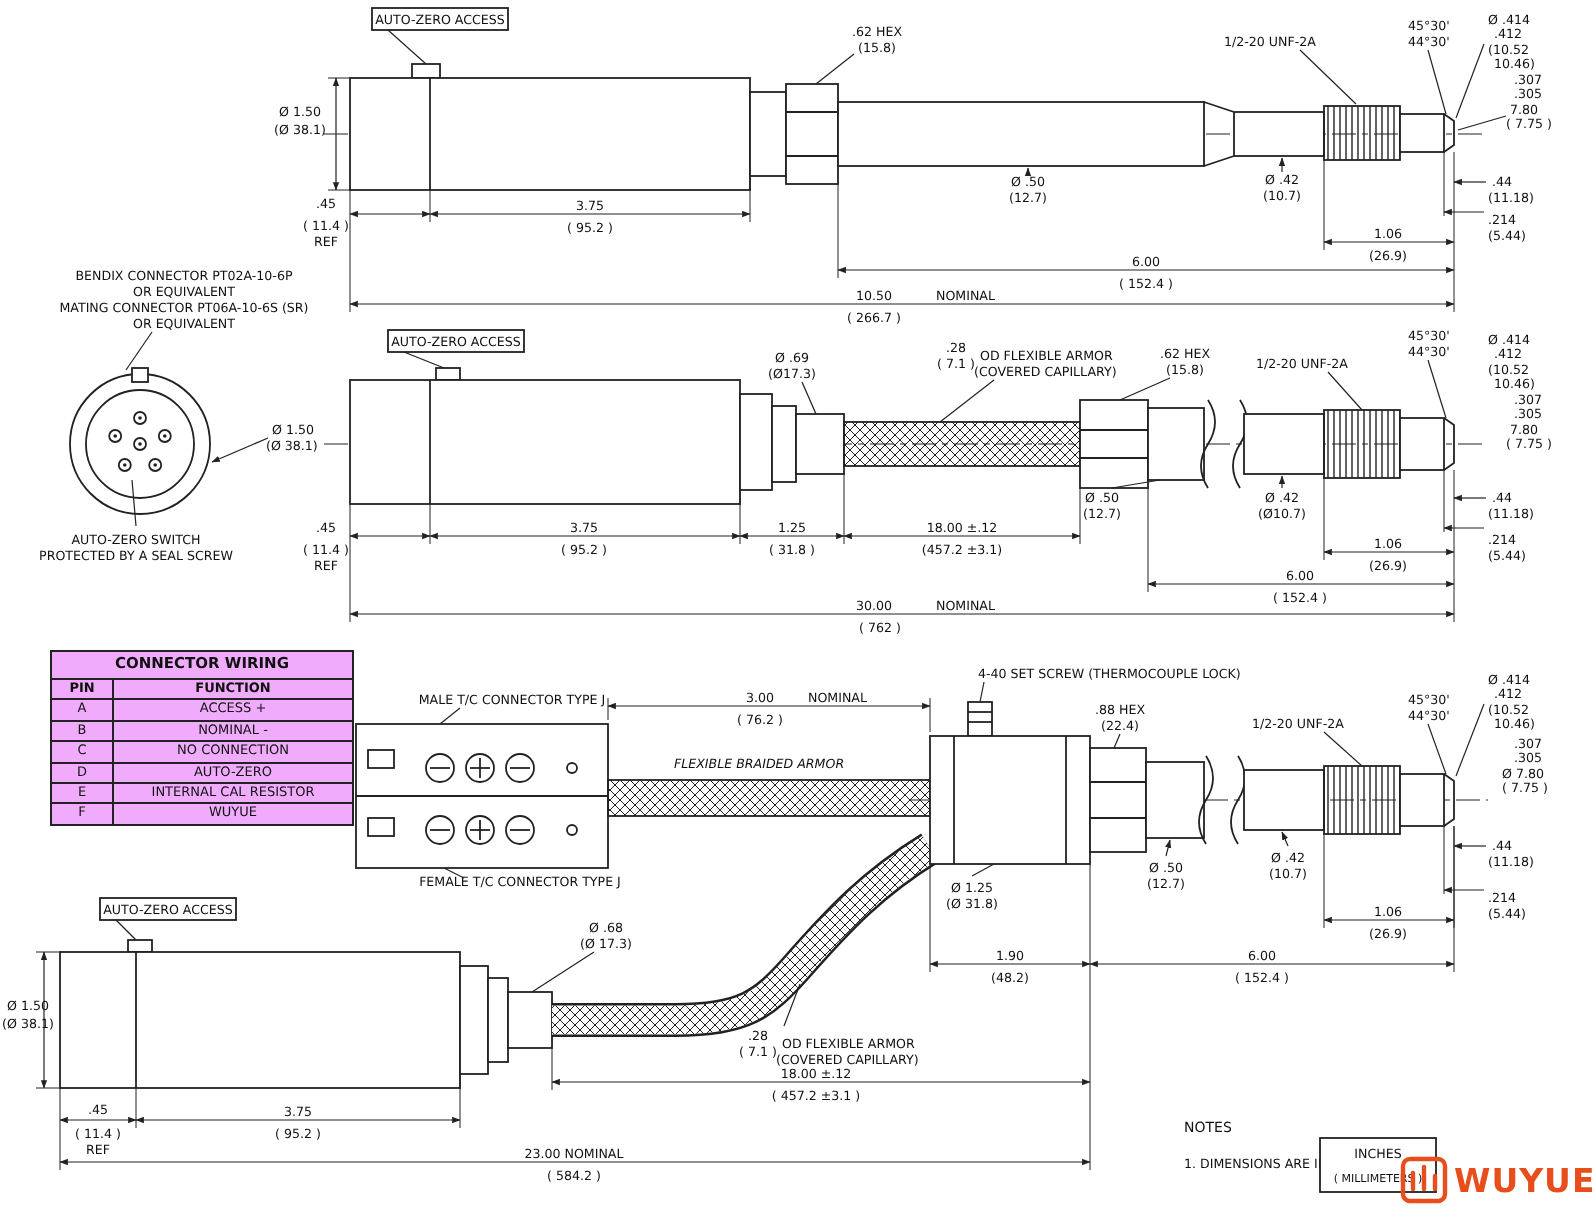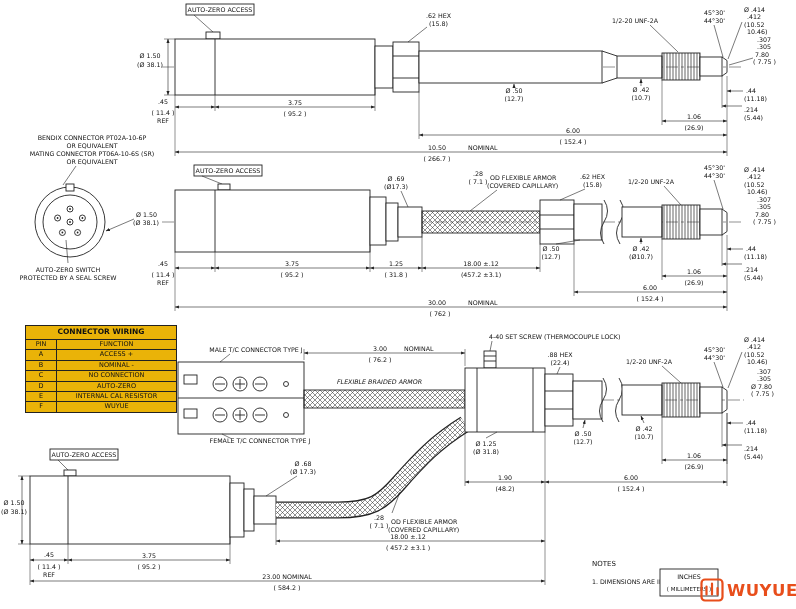--- a/index.html
+++ b/index.html
@@ -13,24 +13,24 @@
   .brd{stroke:#222;stroke-width:0.9;fill:url(#braid);}
   .cl{stroke:#222;stroke-width:0.5;fill:none;stroke-dasharray:12 3 3 3;}
   .dim{stroke:#222;stroke-width:0.6;fill:none;}
   .ext{stroke:#222;stroke-width:0.5;fill:none;}
   .ldr{stroke:#222;stroke-width:0.6;fill:none;}
   svg text{font-family:"DejaVu Sans",sans-serif;font-size:6.3px;fill:#111;}
   .tm{text-anchor:middle;}
   .t7{font-size:7px;} .t55{font-size:5.5px;} .it{font-style:italic;}
   
   .wiring{position:absolute;left:25px;top:325px;width:152px;border-collapse:collapse;
-          font-size:6.5px;color:#111;background:#eab308;}
+          font-size:6.5px;color:#111;background:#f0abfc;}
   .wiring th,.wiring td{border:1px solid #222;padding:1px 2px;text-align:center;line-height:1.15;}
   .wiring .ttl{font-size:7.5px;font-weight:bold;padding:2px;}
-  .wiring .hdr{font-weight:normal;}
+  .wiring .hdr{font-weight:bold;}
   .wiring .pin{width:26px;}
   
   .logo{position:absolute;left:700px;top:578px;display:flex;align-items:center;gap:3px;color:#e84e1b;}
   .logo .word{font-size:16.5px;font-weight:bold;letter-spacing:0.5px;font-family:"DejaVu Sans",sans-serif;}
 </style>
 </head>
 <body>
 
 <div class="sheet">
 <svg width="796" height="609" viewBox="0 0 796 609">

